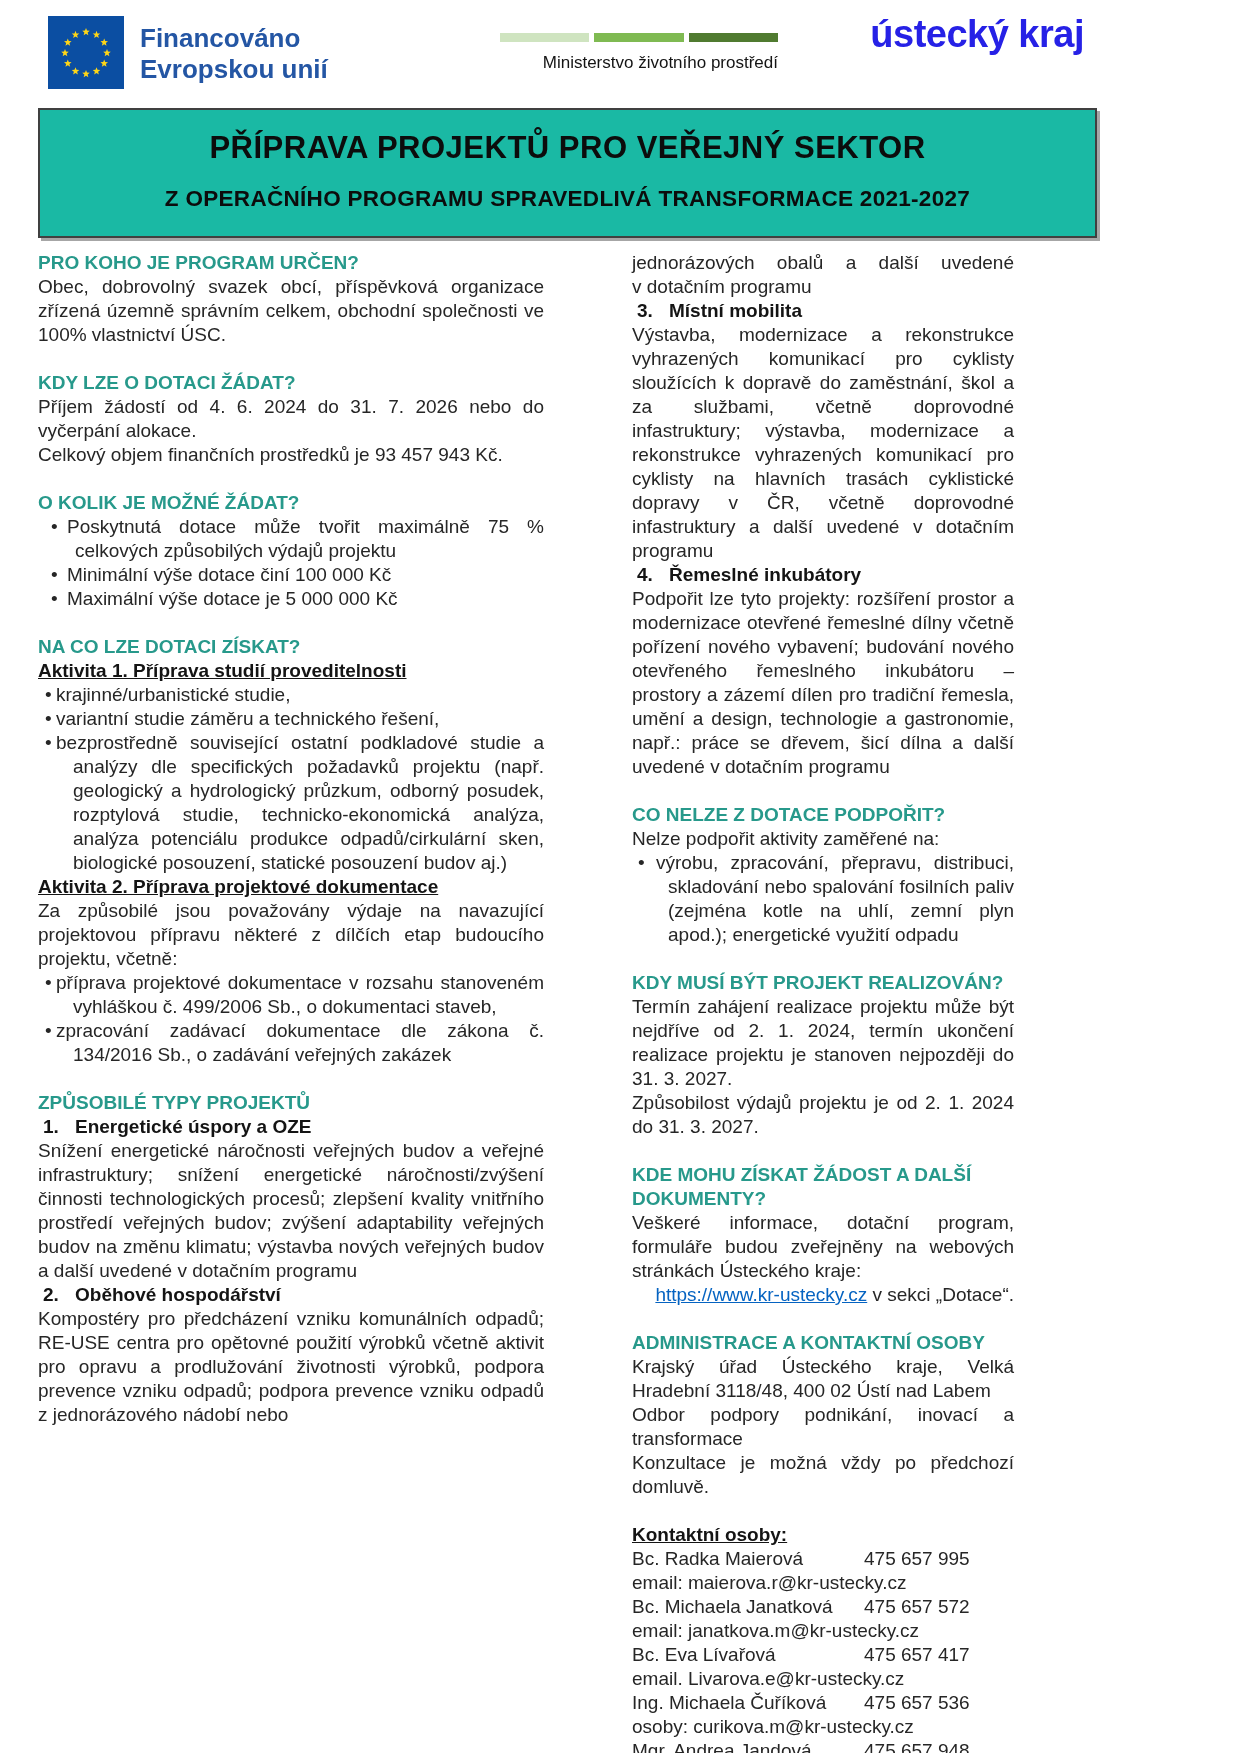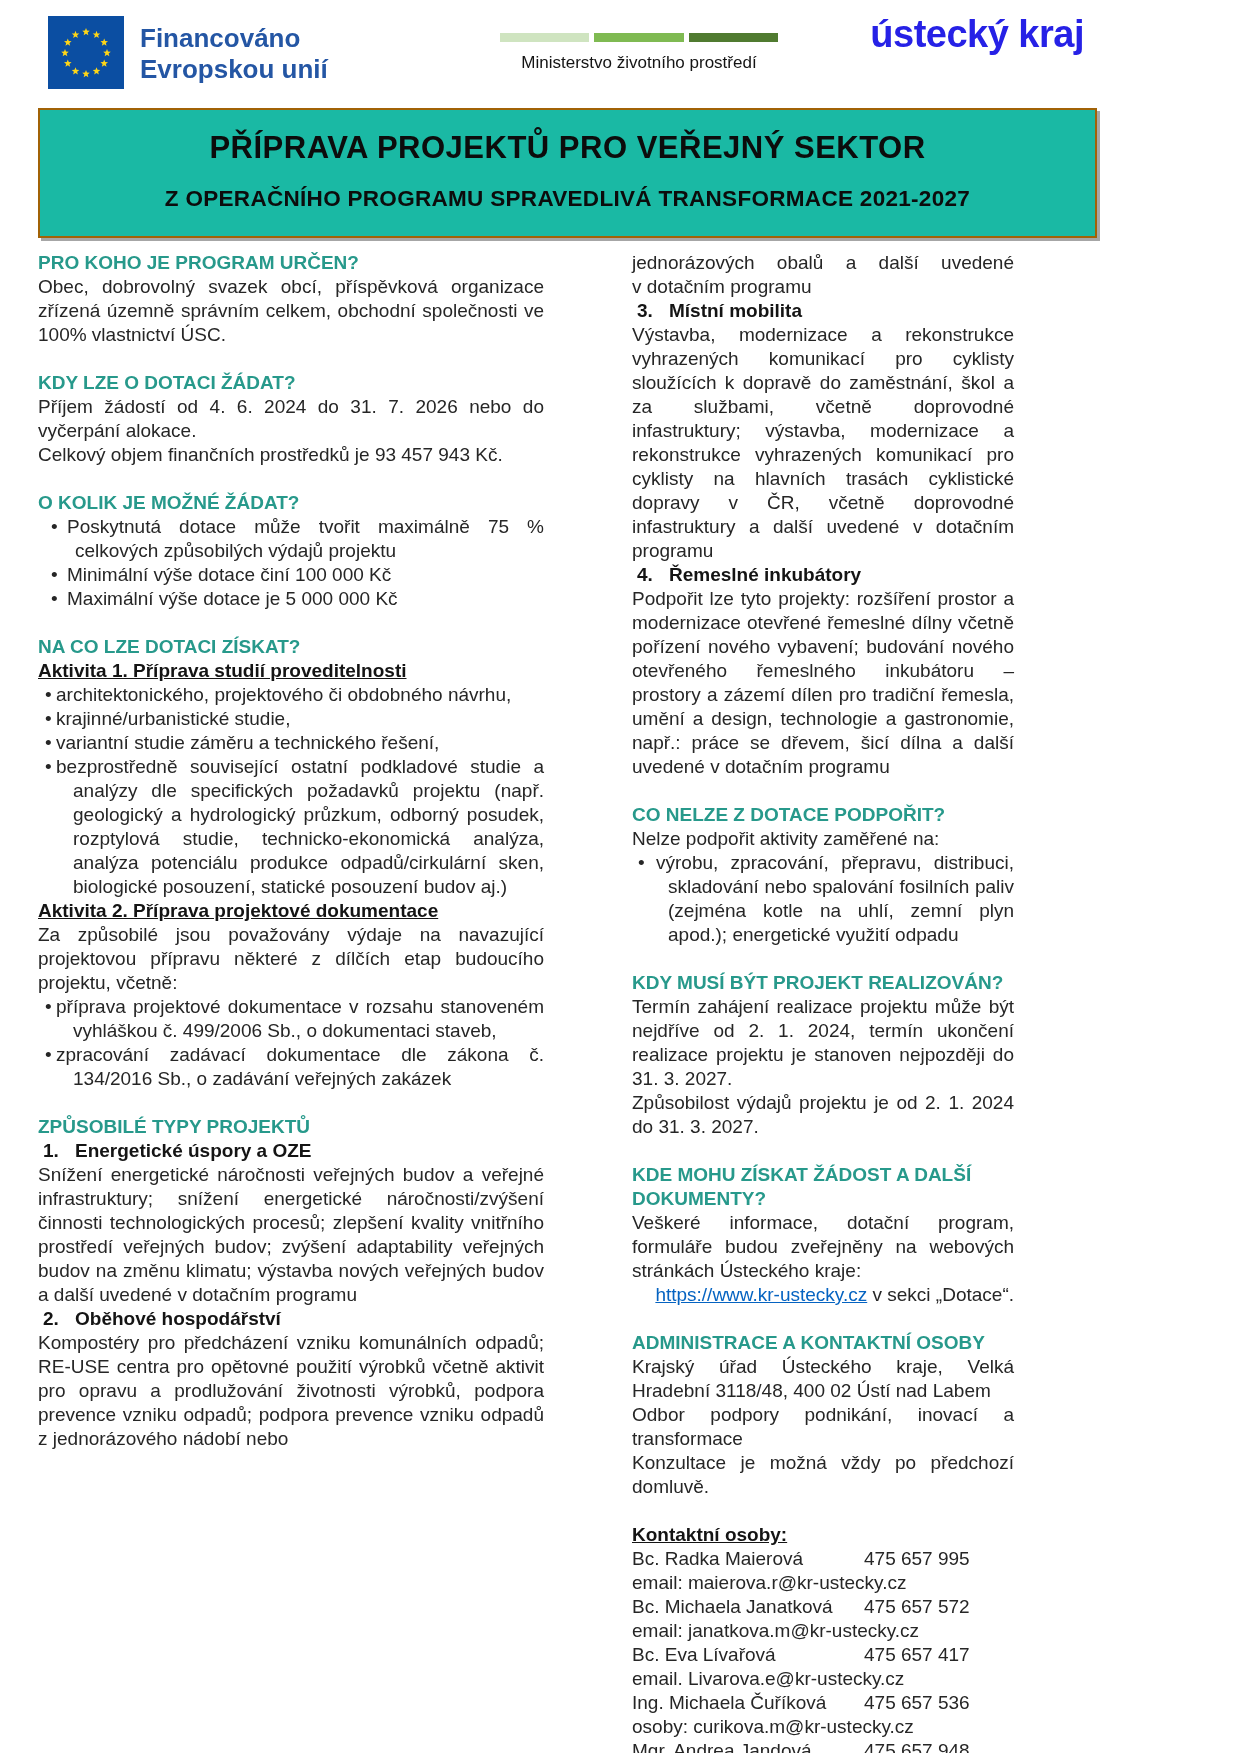--- a/index.html
+++ b/index.html
@@ -17,32 +17,32 @@
   .eu-text{
     color:var(--eu-blue,#2456a4);font-weight:bold;font-size:26px;line-height:31px;
     padding-top:7px;letter-spacing:0;
   }
   .ministry{position:absolute;left:500px;top:33px;width:278px;}
   .ministry-bars{display:flex;gap:5px;height:9px;}
   .ministry-bars span{flex:1;}
   .bar1{background:var(--green-1,#cfe4c0);}
   .bar2{background:var(--green-2,#7fba52);}
   .bar3{background:var(--green-3,#507b30);}
-  .ministry-label{margin-top:9px;text-align:center;font-size:17px;color:#141414;white-space:nowrap;}
+  .ministry-label{margin-top:9px;text-align:right;font-size:17px;color:#141414;white-space:nowrap;}
   .region{
     position:absolute;right:48px;top:22px;
     font-size:38px;font-weight:bold;color:var(--region-blue,#2621e6);
     letter-spacing:-.5px;
   }
 
   
   .banner{
     margin:8px 35px 0 38px;
     background:var(--banner-bg,#1ab9a4);
-    border:2px solid #a16207;
+    border:2px solid #404040;
     box-shadow:3px 3px 0 0 #a6a6a6;
     text-align:center;
     padding:20px 8px 24px 8px;
   }
   .banner-title{font-size:31px;line-height:36px;font-weight:bold;color:#0c0c0c;letter-spacing:.5px;}
   .banner-subtitle{font-size:22.5px;line-height:26px;font-weight:bold;color:#0c0c0c;margin-top:20px;letter-spacing:.3px;}
 
   
   .columns{display:flex;gap:88px;padding:13px 118px 0 38px;align-items:flex-start;}
   .col-left{flex:0 0 506px;min-width:0;}
@@ -129,21 +129,20 @@
         <div class="p">Celkový objem finančních prostředků je 93&nbsp;457&nbsp;943 Kč.</div>
         <div class="h">O KOLIK JE MOŽNÉ ŽÁDAT?</div>
         <div class="ul-wide">
           <div class="li">Poskytnutá dotace může tvořit maximálně 75 % celkových způsobilých výdajů projektu</div>
           <div class="li">Minimální výše dotace činí 100&nbsp;000 Kč</div>
           <div class="li">Maximální výše dotace je 5&nbsp;000&nbsp;000 Kč</div>
         </div>
         <div class="h">NA CO LZE DOTACI ZÍSKAT?</div>
         <div class="sub">Aktivita 1. Příprava studií proveditelnosti</div>
         <div class="ul-tight">
-          <div class="li">architektonického, projektového či obdobného návrhu,</div>
           <div class="li">krajinné/urbanistické studie,</div>
           <div class="li">variantní studie záměru a technického řešení,</div>
           <div class="li">bezprostředně související ostatní podkladové studie a analýzy dle specifických požadavků projektu (např. geologický a hydrologický průzkum, odborný posudek, rozptylová studie, technicko-ekonomická analýza, analýza potenciálu produkce odpadů/cirkulární sken, biologické posouzení, statické posouzení budov aj.)</div>
         </div>
         <div class="sub">Aktivita 2. Příprava projektové dokumentace</div>
         <div class="p">Za způsobilé jsou považovány výdaje na navazující projektovou přípravu některé z&nbsp;dílčích etap budoucího projektu, včetně:</div>
         <div class="ul-tight">
           <div class="li">příprava projektové dokumentace v&nbsp;rozsahu stanoveném vyhláškou č. 499/2006 Sb., o&nbsp;dokumentaci staveb,</div>
           <div class="li">zpracování zadávací dokumentace dle zákona č. 134/2016 Sb., o zadávání veřejných zakázek</div>
         </div>

